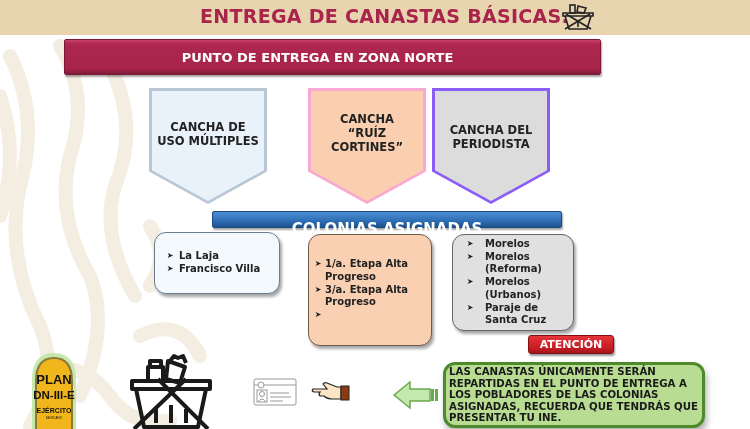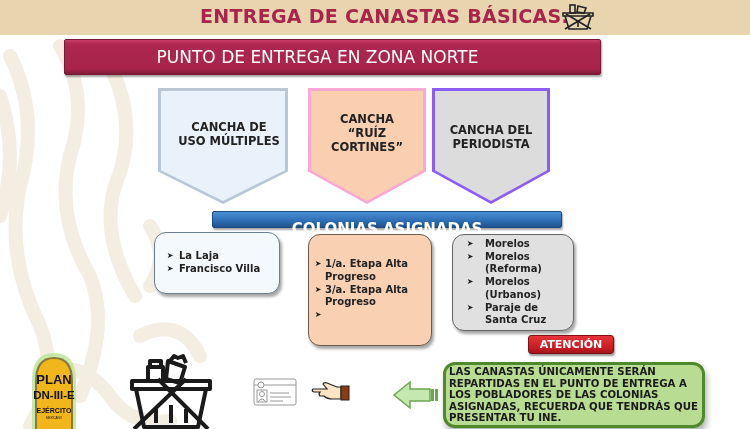--- a/index.html
+++ b/index.html
@@ -20,36 +20,36 @@
   }
   .header-basket { position: absolute; left: 560px; top: 2px; width: 36px; height: 30px; }
 
   .zone-bar {
     position: absolute; left: 64px; top: 39px; width: 535px; height: 34px;
     background: linear-gradient(#c9406a 0%, #ad2750 12%, #a8244a 85%, #7f1b38 100%);
     border: 1px solid #7a1836; border-radius: 2px;
     box-shadow: 1px 2px 2px rgba(0,0,0,0.35);
     display: flex; align-items: center; justify-content: center;
   }
-  .zone-label { color: #fff; font-weight: normal; font-size: 17px; margin-left: -30px; }
+  .zone-label { color: #fff; font-weight: bold; font-size: 13px; margin-left: -30px; }
 
   .chevron {
     position: absolute; top: 88px; width: 118px; height: 116px;
     clip-path: polygon(0 0, 100% 0, 100% 72%, 50% 100%, 0 72%);
     display: flex; align-items: flex-start; justify-content: center;
   }
   .chevron-inner {
     position: absolute; left: 3px; top: 3px; right: 3px; bottom: 3px;
     clip-path: polygon(0 0, 100% 0, 100% 72%, 50% 100%, 0 72%);
   }
   .chevron-text {
     position: relative; z-index: 2; text-align: center; font-weight: bold;
     font-size: 11.5px; line-height: 14px; color: #222; padding: 0 4px;
   }
-  .chev1 { left: 158px; background: #b9c6d4; padding-left: 12px; }
+  .chev1 { left: 149px; background: #b9c6d4; }
   .chev1 .chevron-inner { background: #e9f2fb; }
   .chev2 { left: 308px; background: #f9a8d4; }
   .chev2 .chevron-inner { background: #f9cfb0; }
   .chev3 { left: 432px; background: #8b5cf6; }
   .chev3 .chevron-inner { background: #dcdcdc; }
 
   .colonias-bar {
     position: absolute; left: 212px; top: 211px; width: 348px; height: 15px;
     background: linear-gradient(#4a8fd4, #2d6db3 60%, #1f528c);
     border: 1px solid #1b4a7e; border-radius: 2px;

